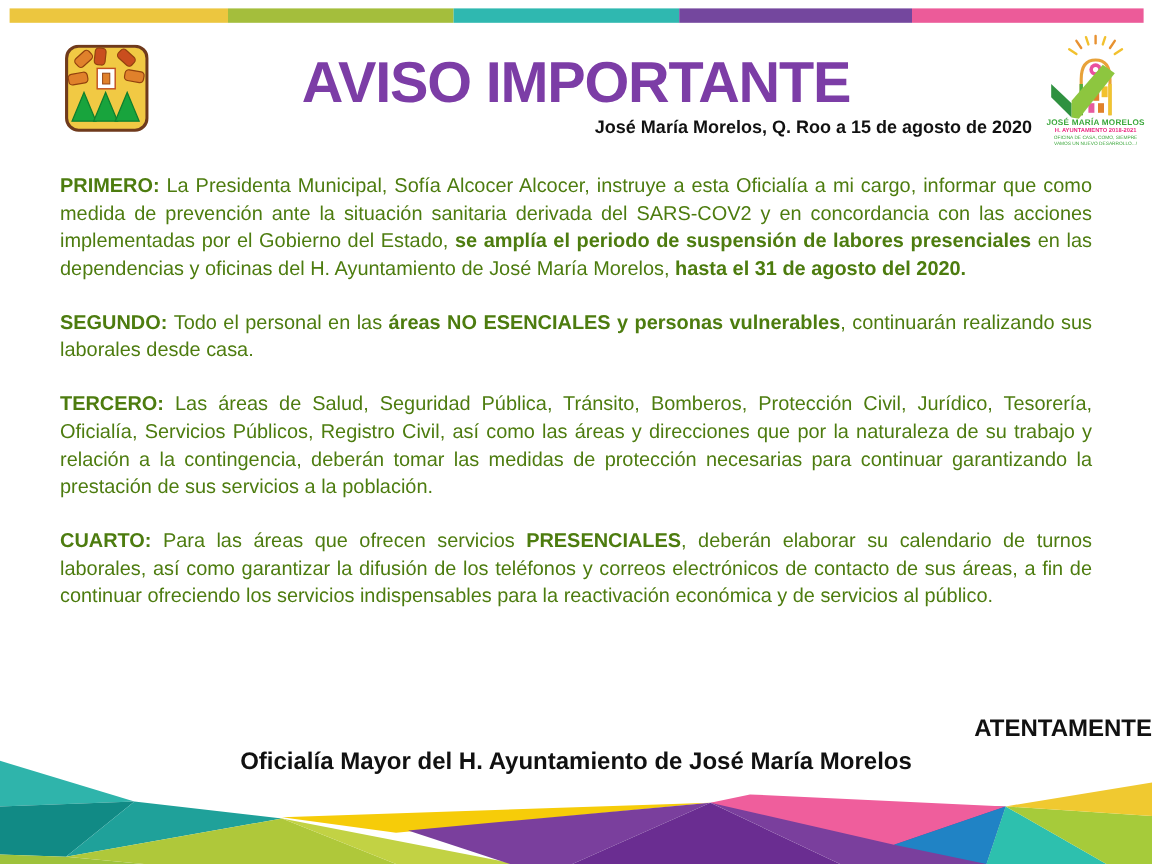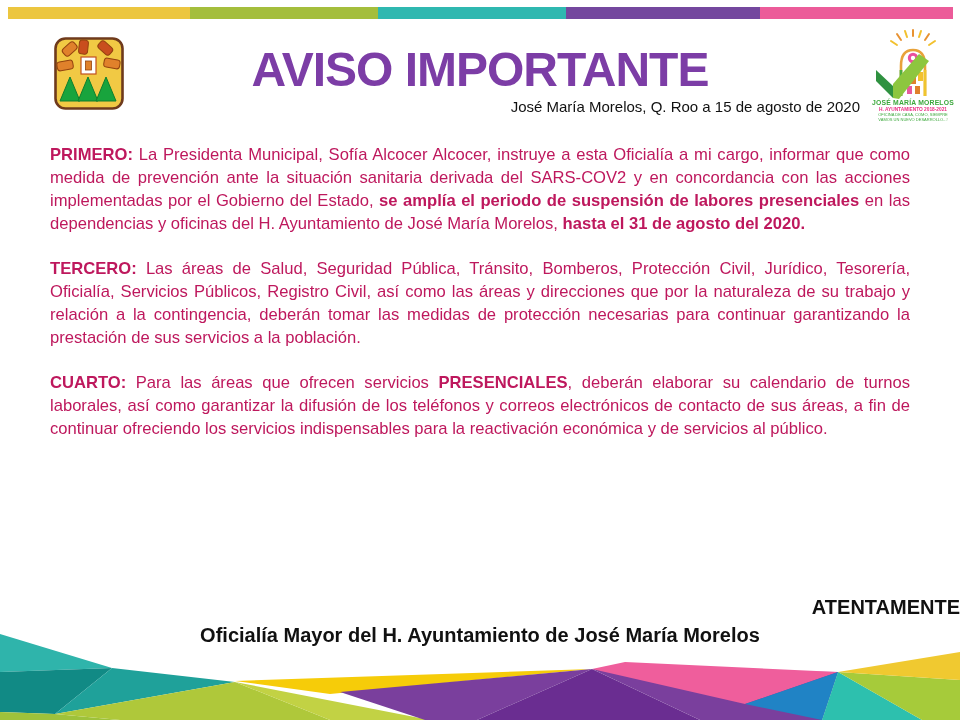--- a/index.html
+++ b/index.html
@@ -3,22 +3,22 @@
 <meta charset="utf-8">
 <style>
   html,body{margin:0;padding:0;background:#ffffff;}
   .page{position:relative;width:960px;height:720px;background:#ffffff;overflow:hidden;
         font-family:"Liberation Sans", sans-serif;}
   .topbar{position:absolute;left:0;top:0;}
   .logo-left{position:absolute;left:54px;top:37px;}
   .logo-right{position:absolute;left:872px;top:28px;}
   .title{position:absolute;left:0;top:42px;width:960px;text-align:center;
          font-size:48px;font-weight:bold;letter-spacing:-1px;color:#7C3DA6;}
-  .dateline{position:absolute;right:100px;top:98px;font-size:15px;font-weight:normal;color:#111;}
-  .bodytext{position:absolute;left:50px;top:143px;width:860px;color:#be185d;
+  .dateline{position:absolute;right:100px;top:98px;font-size:15px;font-weight:bold;color:#111;}
+  .bodytext{position:absolute;left:50px;top:143px;width:860px;color:#4d7c0f;
             font-size:16.6px;line-height:23px;text-align:justify;}
   .bodytext p{margin:0 0 22px 0;}
   .b{font-weight:bold;}
   .closing1{position:absolute;left:0;top:596px;width:960px;text-align:right;
             font-size:20px;font-weight:bold;color:#111;}
   .closing2{position:absolute;left:0;top:624px;width:960px;text-align:center;
             font-size:20px;font-weight:bold;color:#111;}
   .footer-art{position:absolute;left:0;bottom:0;}
   .rlogo-text{position:absolute;width:110px;left:858px;text-align:center;line-height:1.15;}
   .rl1{top:99px;font-size:6.8px;font-weight:bold;color:#3CA83C;letter-spacing:.2px;}
@@ -85,20 +85,21 @@
   <div class="rlogo-text rl1">JOSÉ MARÍA MORELOS</div>
   <div class="rlogo-text rl2">H. AYUNTAMIENTO 2018-2021</div>
   <div class="rlogo-text rl3">OFICINA DE CASA, COMO, SIEMPRE</div>
   <div class="rlogo-text rl4">VAMOS UN NUEVO DESARROLLO...!</div>
 
   <div class="title">AVISO IMPORTANTE</div>
   <div class="dateline">José María Morelos, Q. Roo a 15 de agosto de 2020</div>
 
   <div class="bodytext">
     <p><span class="b">PRIMERO: </span><span>La Presidenta Municipal, Sofía Alcocer Alcocer, instruye a esta Oficialía a mi cargo, informar que como medida de prevención ante la situación sanitaria derivada del SARS-COV2 y en concordancia con las acciones implementadas por el Gobierno del Estado, </span><span class="b">se amplía el periodo de suspensión de labores presenciales</span><span> en las dependencias y oficinas del H. Ayuntamiento de José María Morelos, </span><span class="b">hasta el 31 de agosto del 2020.</span></p>
+    <p><span class="b">SEGUNDO: </span><span>Todo el personal en las </span><span class="b">áreas NO ESENCIALES y personas vulnerables</span><span>, continuarán realizando sus laborales desde casa.</span></p>
     <p><span class="b">TERCERO: </span><span>Las áreas de Salud, Seguridad Pública, Tránsito, Bomberos, Protección Civil, Jurídico, Tesorería, Oficialía, Servicios Públicos, Registro Civil, así como las áreas y direcciones que por la naturaleza de su trabajo y relación a la contingencia, deberán tomar las medidas de protección necesarias para continuar garantizando la prestación de sus servicios a la población.</span></p>
     <p><span class="b">CUARTO: </span><span>Para las áreas que ofrecen servicios </span><span class="b">PRESENCIALES</span><span>, deberán elaborar su calendario de turnos laborales, así como garantizar la difusión de los teléfonos y correos electrónicos de contacto de sus áreas, a fin de continuar ofreciendo los servicios indispensables para la reactivación económica y de servicios al público.</span></p>
   </div>
 
   <div class="closing1">ATENTAMENTE</div>
   <div class="closing2">Oficialía Mayor del H. Ayuntamiento de José María Morelos</div>
 
   <svg class="footer-art" width="960" height="90" viewBox="0 630 960 90">
     <polygon points="0,634 112,668 0,672" fill="#2FB4AB"></polygon>
     <polygon points="0,672 112,668 55,714 0,712" fill="#118A85"></polygon>

